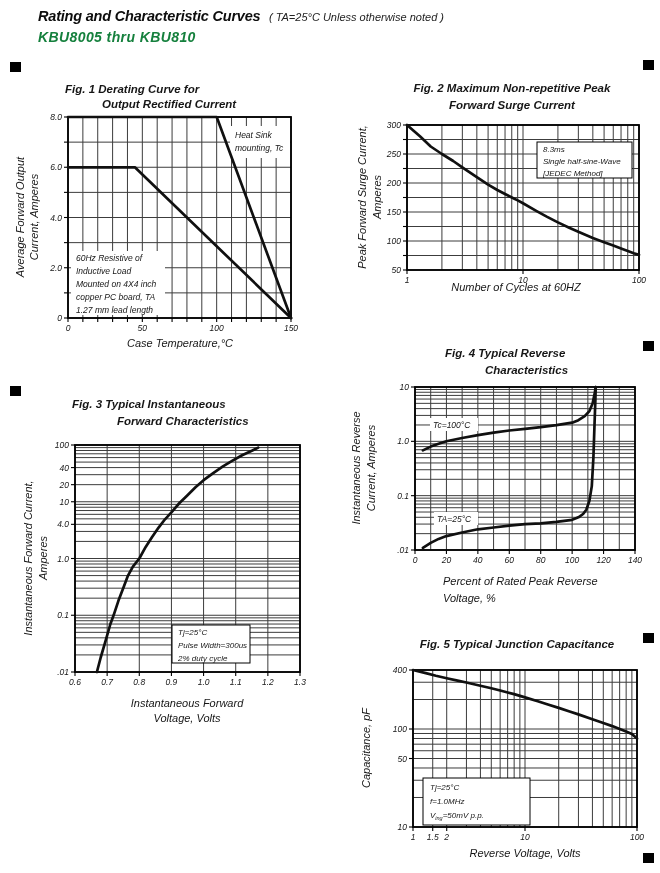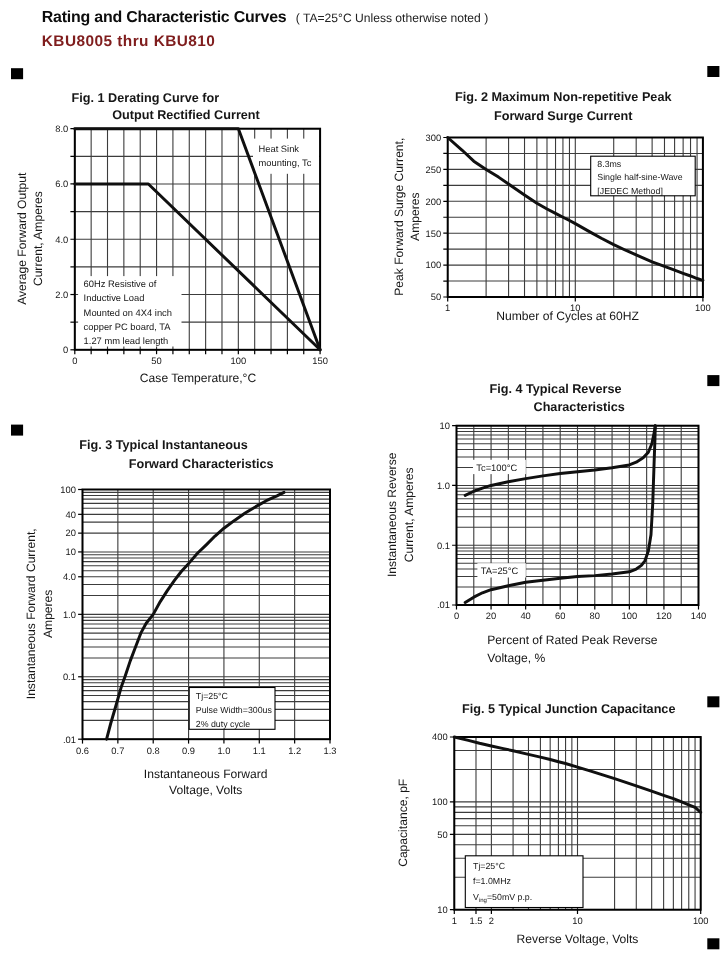--- a/index.html
+++ b/index.html
@@ -1,21 +1,21 @@
 <!DOCTYPE html>
 <html><head>
 <meta charset="utf-8">
 <style>
   html,body{margin:0;padding:0;background:#fff;}
   .page{position:relative;width:660px;height:873px;background:#ffffff;
-        font-family:"Liberation Sans",sans-serif;color:#111;overflow:hidden;}
+        font-family:"Liberation Sans",sans-serif;color:#111;overflow:hidden;font-style:italic;}
   .header{position:absolute;left:38px;top:7px;white-space:nowrap;}
   .h1{font-size:14.5px;font-weight:bold;letter-spacing:-0.2px;color:#0d0d0d;}
   .hnote{font-size:11px;margin-left:4px;color:#222;}
-  .h2{font-size:14px;font-weight:bold;letter-spacing:0.4px;margin-top:4px;color:#7f1d1d;}
+  .h2{font-size:14px;font-weight:bold;letter-spacing:0.4px;margin-top:4px;color:#15803d;}
   .mark{position:absolute;width:11px;height:10px;background:#000;}
   svg.fig{position:absolute;}
   svg text{font-family:"Liberation Sans",sans-serif;fill:#161616;}
 </style>
 </head>
 <body>
 
 <div class="page">
 
   <div class="header">

